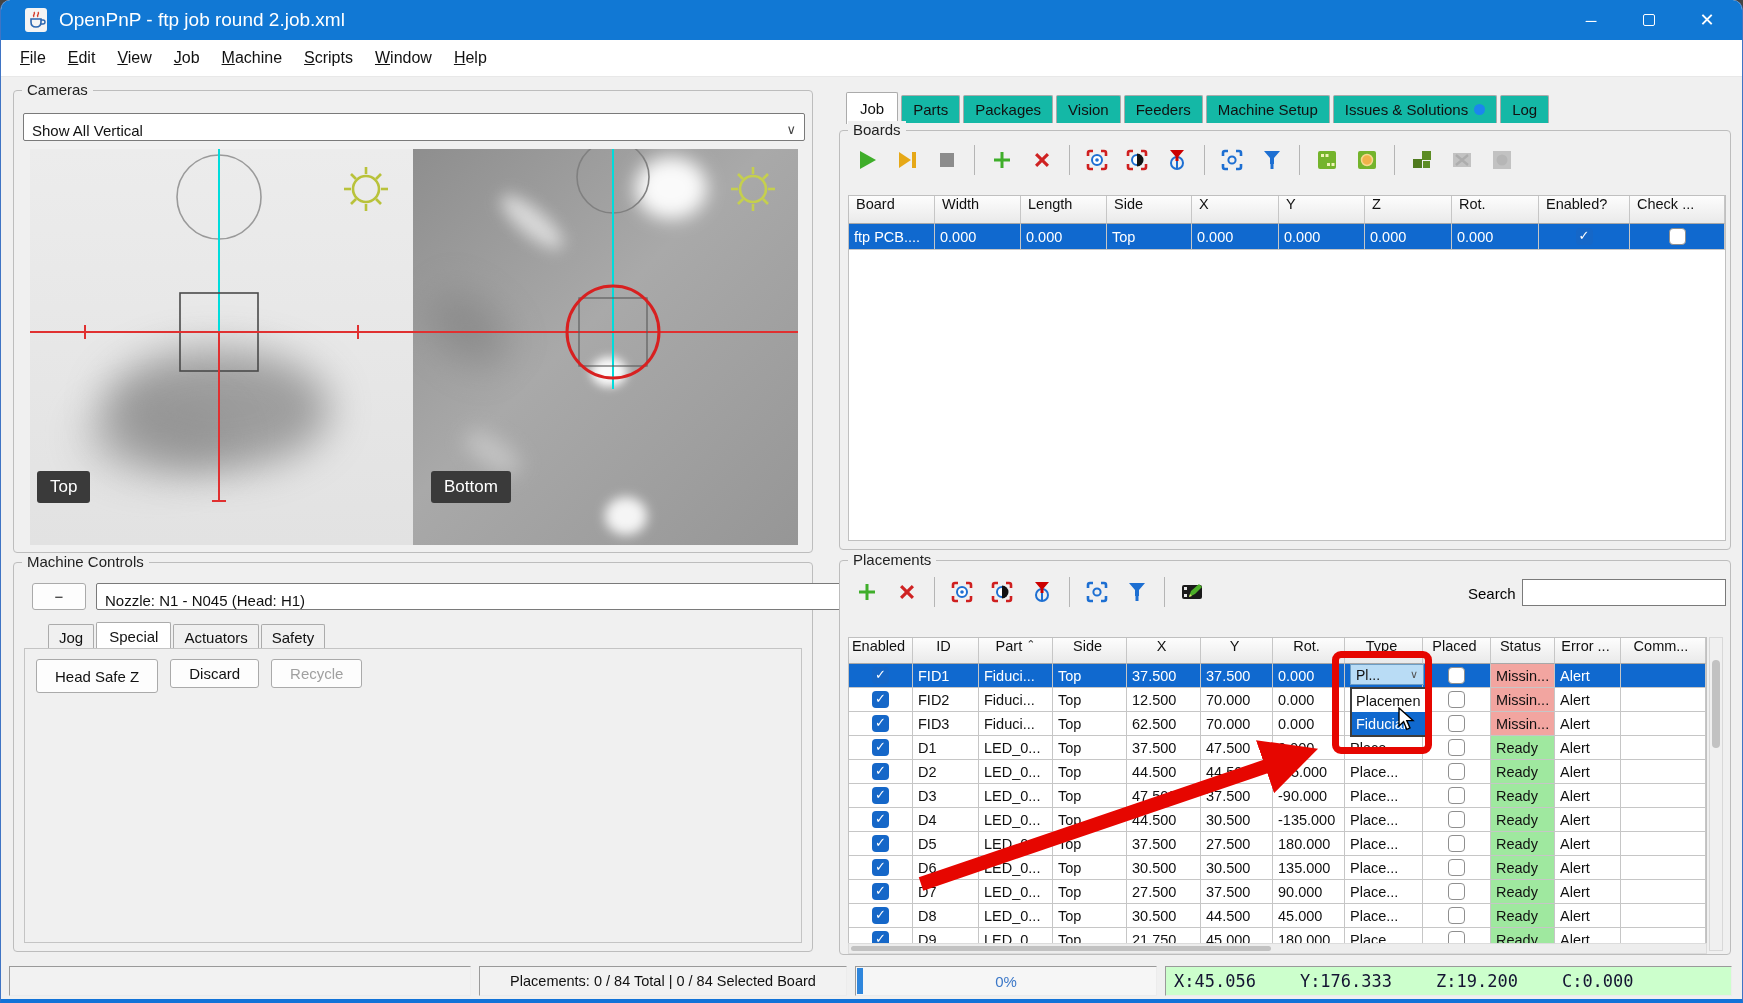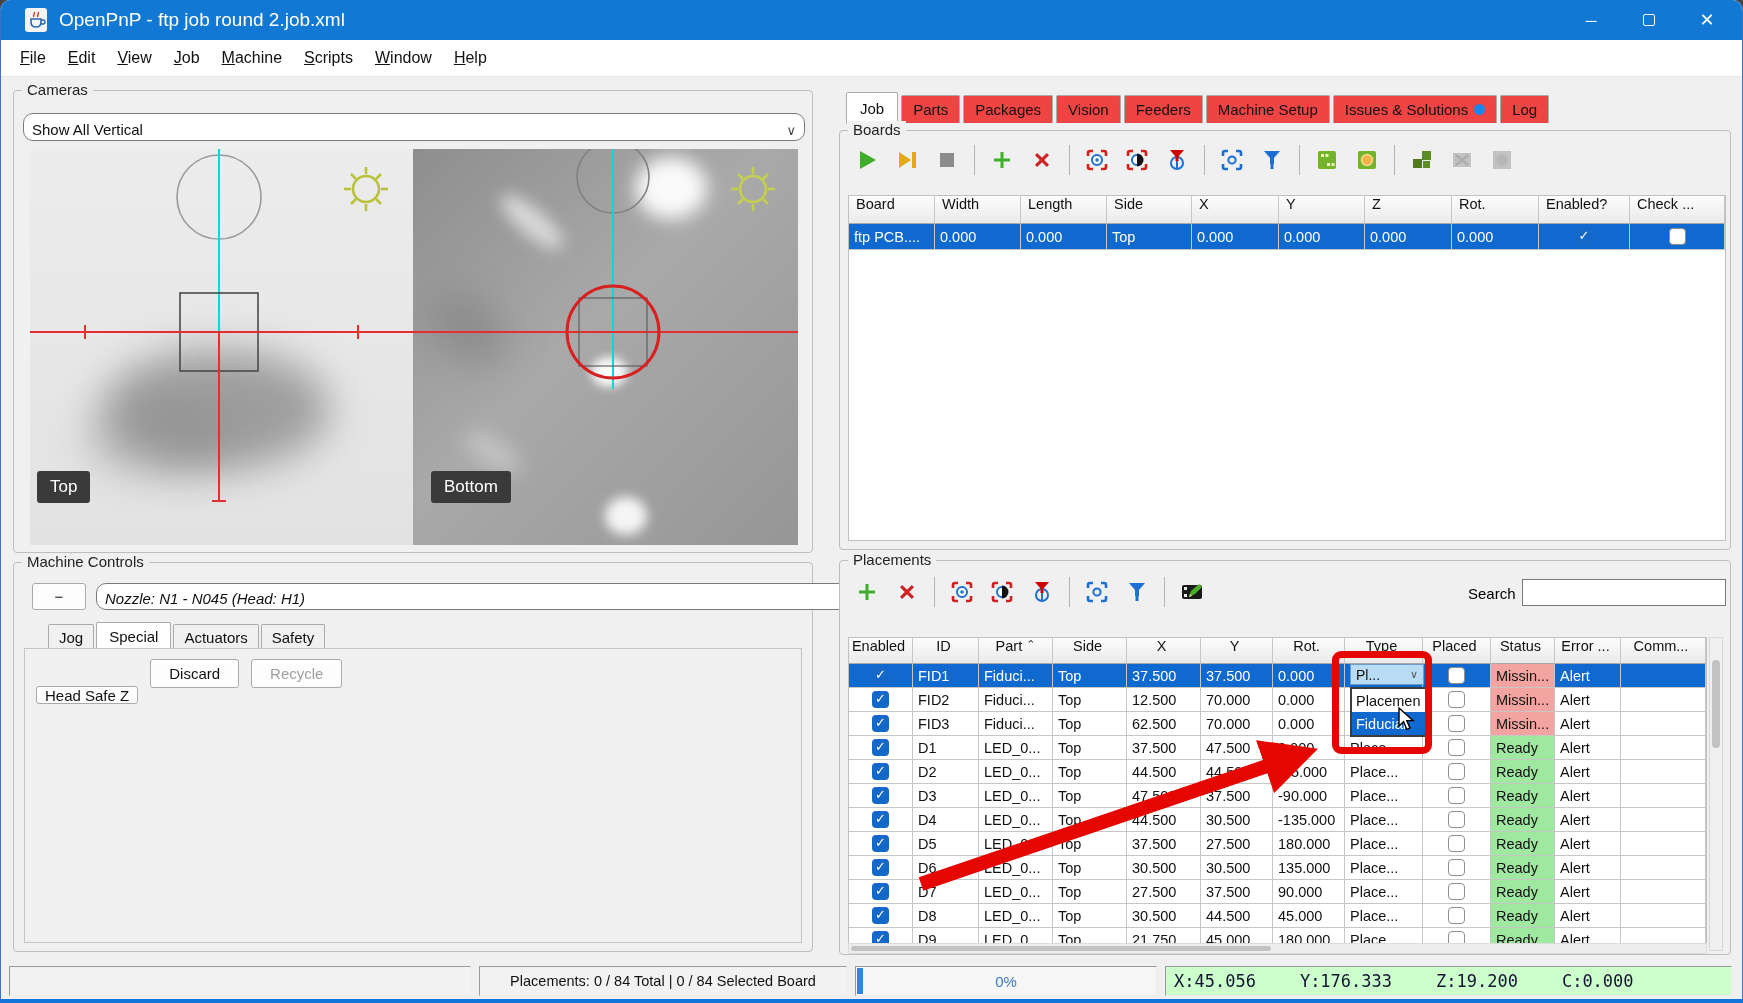--- a/index.html
+++ b/index.html
@@ -26,36 +26,36 @@
   
   .menubar { position:absolute; left:0; top:40px; width:100%; height:37px; background:#fff;
     display:flex; align-items:center; padding-left:10px; gap:4px; border-bottom:1px solid #e8e8e8; }
   .menu-item { font-size:16px; color:#111; padding:4px 9px; }
 
   
   .group { position:absolute; border:1px solid #bdbdbd; border-radius:4px; }
   .group > .legend { position:absolute; top:-10px; left:8px; background:#f0f0f0; padding:0 5px; font-size:15px; color:#222; }
 
   
-  .combo { background:#fff; border:1px solid #7a7a7a; border-radius:10px; font-size:15px; color:#111;
-    display:flex; align-items:flex-end; padding:2px 8px; position:absolute; }
+  .combo { background:#fff; border:1px solid #7a7a7a; border-radius:2px; font-size:15px; color:#111;
+    display:flex; align-items:flex-start; padding:8px 8px; position:absolute; }
   .combo .chev { margin-left:auto; color:#444; font-size:13px; }
   .btn { position:absolute; background:#fdfdfd; border:1px solid #aaa; border-radius:3px; font-size:15px; color:#111;
     display:flex; align-items:center; justify-content:center; }
   .btn.disabled { color:#a0a0a0; }
 
   
   .cam { position:absolute; overflow:hidden; }
   .cam .blob { position:absolute; border-radius:50%; }
   .cam-badge { position:absolute; background:#3a3a3a; color:#fff; font-size:17px; padding:6px 13px; border-radius:3px; }
   .cam svg.overlay { position:absolute; left:0; top:0; }
 
   
   .rtabs { position:absolute; display:flex; align-items:flex-end; }
-  .rtab { font-size:15px; color:#111; background:#ef4444; border:1px solid #ababab; border-bottom:none;
+  .rtab { font-size:15px; color:#111; background:#14b8a6; border:1px solid #ababab; border-bottom:none;
     padding:5px 11px; margin-right:3px; border-radius:2px 2px 0 0; display:flex; align-items:center; gap:6px; }
   .rtab.active { background:#fff; padding:7px 13px; position:relative; top:1px; }
   .rtab .dot { display:none; width:11px; height:11px; border-radius:50%; background:#1c86ee; }
   .rtab.has-dot .dot { display:inline-block; }
 
   
   .toolbar { position:absolute; display:flex; align-items:center; gap:14px; }
   .ticon { width:26px; height:26px; display:flex; align-items:center; justify-content:center; }
   .tsep { width:1px; height:30px; background:#b5b5b5; }
 
@@ -212,35 +212,35 @@
       </svg>
       <div class="cam-badge" style="left:18px; top:322px;">Bottom</div>
     </div>
   </div>
 
   <div class="group" style="left:12px; top:562px; width:800px; height:390px;">
     <div class="legend">Machine Controls</div>
     <div class="btn" style="left:18px; top:20px; width:54px; height:27px;">
       <span>−</span>
     </div>
-    <div class="combo" style="left:82px; top:20px; width:796px; height:27px;font-style:italic;">
+    <div class="combo" style="left:82px; top:20px; width:796px; height:27px;">
       <span>Nozzle: N1 - N045 (Head: H1)</span>
       <span class="chev">∨</span>
     </div>
     <div class="abs" style="left:14px; top:58px; display:flex; align-items:flex-end;margin-left:20px;">
 
     <div class="mtab">Jog</div>
         <div class="mtab active">Special</div>
         <div class="mtab">Actuators</div>
         <div class="mtab">Safety</div>
       </div>
     <div class="abs" style="left:10px; top:85px; width:778px; height:295px; border:1px solid #c4c4c4; background:#f0f0f0;"></div>
     <div class="abs" style="left:22px; top:96px; display:flex; gap:12px;">
 
-    <div class="btn" style="position:static; height:18px; padding:0 8px;margin-top:27px;">Head Safe Z</div>
+    <div class="btn" style="position:static; height:34px; padding:0 18px;">Head Safe Z</div>
         <div class="btn" style="position:static; height:29px; padding:0 18px;">Discard</div>
         <div class="btn disabled" style="position:static; height:29px; padding:0 18px;">Recycle</div>
       </div>
   </div>
 
   <div class="rtabs" style="left:845px; top:93px; height:30px;">
 
       <div class="rtab active">
         <span>Job</span>
 

